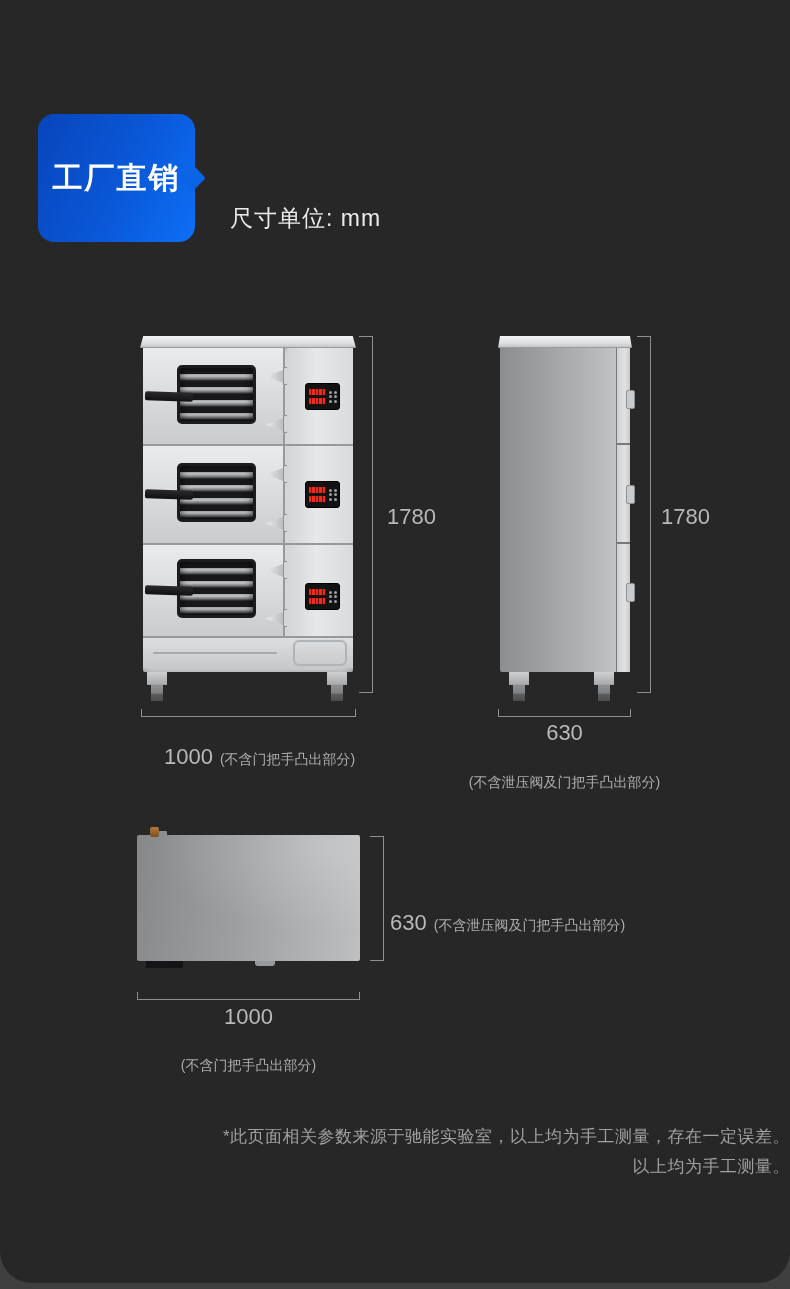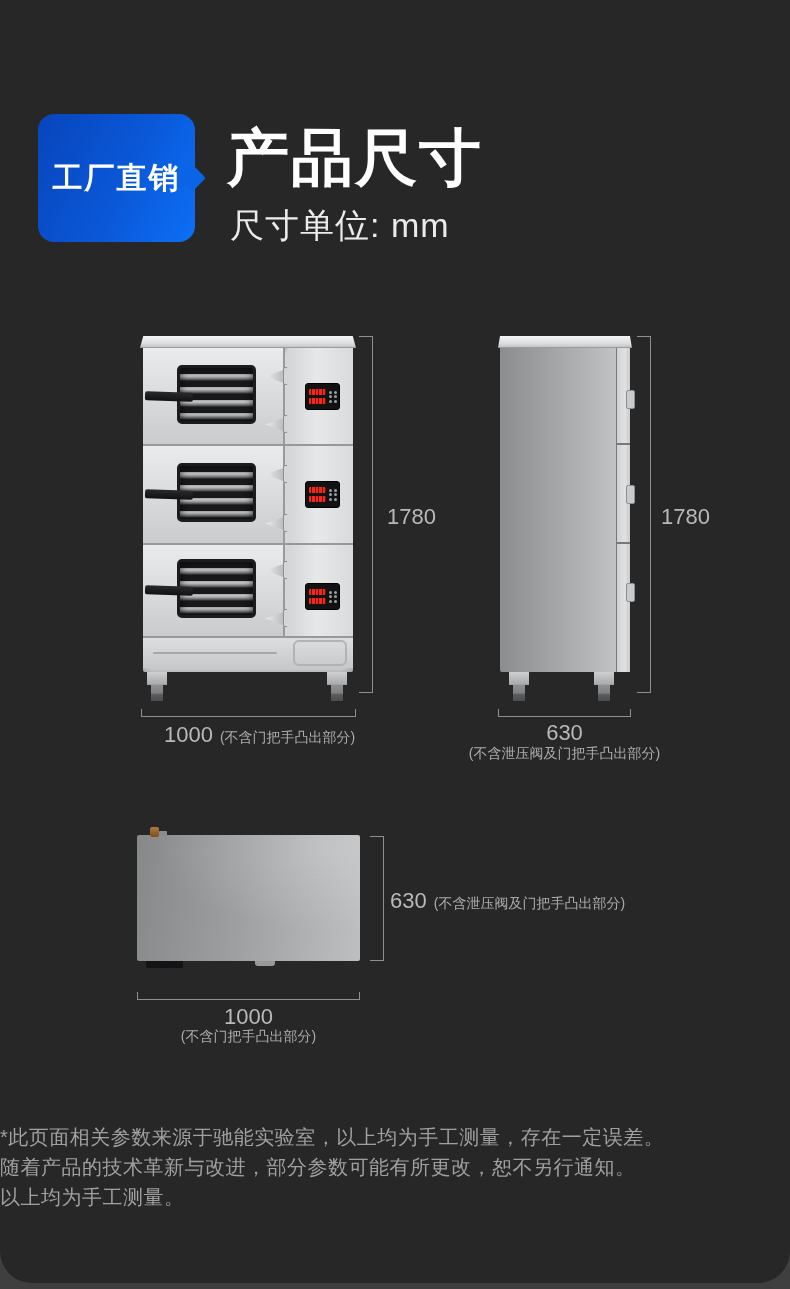--- a/index.html
+++ b/index.html
@@ -26,27 +26,27 @@
     transform:translateY(-50%) rotate(45deg);
     background:#0b64e6; border-radius:3px;
   }
   .badge-line1 { font-size:30px; font-weight:bold; color:#ffffff; letter-spacing:2px; position:relative; }
   .badge-line2 { font-size:27px; font-weight:bold; color:#f2e3c2; letter-spacing:2px; position:relative; }
   .page-title {
     position:absolute; left:227px; top:116px; font-size:62px; font-weight:900;
     color:#ffffff; letter-spacing:2px;
   }
   .page-subtitle {
-    position:absolute; left:230px; top:203px; font-size:34px; font-weight:400;
+    position:absolute; left:230px; top:203px; font-size:23px; font-weight:400;
     color:#ebebeb; letter-spacing:1px;
   }
   .vbracket { position:absolute; border-top:1px solid #8f8f8f; border-bottom:1px solid #8f8f8f; border-right:1px solid #8f8f8f; width:14px; }
   .hbracket { position:absolute; border-left:1px solid #8f8f8f; border-right:1px solid #8f8f8f; border-bottom:1px solid #8f8f8f; height:8px; }
   .dim-num { font-size:22px; font-weight:400; color:#b7b9bb; }
-  .dim-note { font-size:14px; color:#acacac; }
+  .dim-note { font-size:14px; color:#acacac;margin-top:29px; }
   .dim-row { position:absolute; display:flex; align-items:baseline; gap:7px; white-space:nowrap; }
   .dim-center { position:absolute; text-align:center; }
 
   
   .front-cab { position:absolute; left:140px; top:336px; width:216px; height:365px; }
   .cab-cap {
     position:absolute; left:0; top:0; width:216px; height:12px;
     background:linear-gradient(180deg,#f3f5f7 0%,#dadcde 70%,#c2c4c6 100%);
     clip-path:polygon(1.5% 0,98.5% 0,100% 100%,0 100%);
     border-bottom:1px solid #9a9c9e;
@@ -157,35 +157,34 @@
   .top-valve {
     position:absolute; left:13px; top:-8px; width:9px; height:10px;
     background:linear-gradient(180deg,#b07a3c,#7a4f22); border-radius:2px;
   }
   .top-valve-arm { position:absolute; left:22px; top:-4px; width:8px; height:5px; background:#8a8c8e; border-radius:1px; }
   .top-handle { position:absolute; left:9px; bottom:-7px; width:37px; height:7px; background:#141416; border-radius:1px; }
   .top-latch { position:absolute; left:118px; bottom:-5px; width:20px; height:5px; background:#98999b; border-radius:0 0 3px 3px; }
 
   
   .disclaimer {
-    position:absolute; left:0; right:0; top:1122px; text-align:left;
-    color:#a0a0a0; font-size:20px; line-height:30px; letter-spacing:0.5px;
+    position:absolute; left:0; right:0; top:1122px; text-align:right;
+    color:#a0a0a0; font-size:17px; line-height:30px; letter-spacing:0.5px;
   }
 </style>
 </head>
 <body>
 
 <div id="page">
   <div class="card">
 
     <div class="badge">
       <div class="badge-tail"></div>
       <div class="badge-line1">工厂直销</div>
     </div>
-    <div class="page-title">产品尺寸</div>
     <div class="page-subtitle">尺寸单位: mm</div>
 
     <div class="front-cab">
       <div class="cab-cap"></div>
       <div class="front-body">
 
         <div class="tier tier-1">
           <div class="door">
             <div class="window"></div>
             <div class="handle-mount"></div>
@@ -318,18 +317,17 @@
     <div class="dim-row" style="left:390px; top:888px;">
       <span class="dim-num">630</span>
       <span class="dim-note">(不含泄压阀及门把手凸出部分)</span>
     </div>
     <div class="hbracket" style="left:137px; top:992px; width:223px;"></div>
     <div class="dim-center dim-num" style="left:137px; top:1004px; width:223px;">1000</div>
     <div class="dim-center dim-note" style="left:137px; top:1028px; width:223px;">(不含门把手凸出部分)</div>
 
     <div class="disclaimer">
       <p>*此页面相关参数来源于驰能实验室，以上均为手工测量，存在一定误差。</p>
-      <p>随着产品的技术革新与改进，部分参数可能有所更改，恕不另行通知。</p>
       <p>以上均为手工测量。</p>
     </div>
 
   </div>
 </div>
 
 </body></html>

